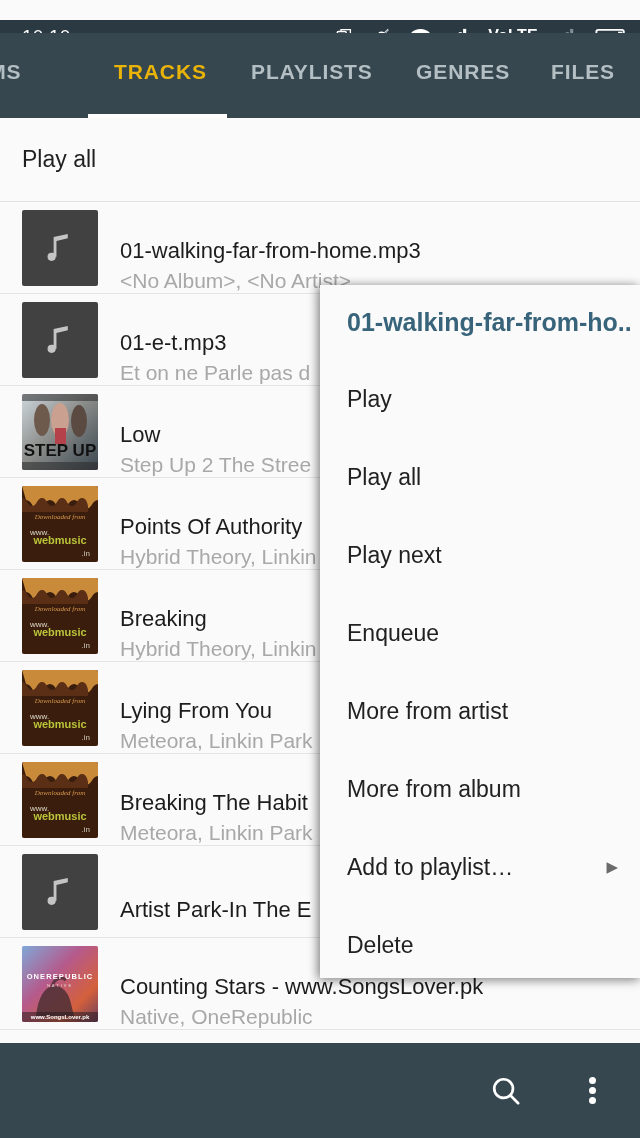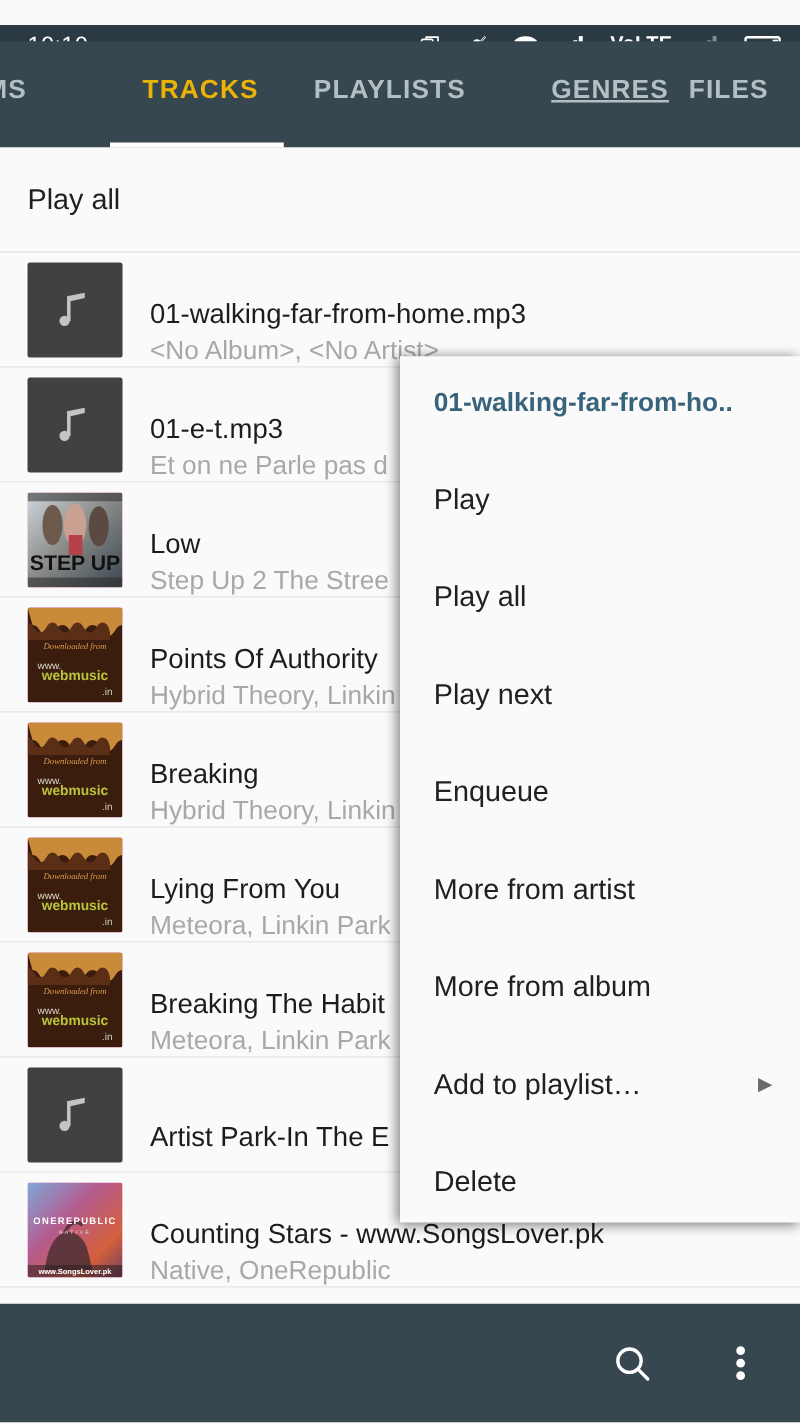--- a/index.html
+++ b/index.html
@@ -31,21 +31,21 @@
     padding-left:0; position:relative;
   }
   .tab{
     color:#b4bfc4; font-size:21px; font-weight:700; letter-spacing:.9px;
     white-space:nowrap; padding:0 0 8px 0; position:relative;
   }
   .tab.active{ color:#eab308; }
   .tab0{ position:absolute; left:-44px; }
   .tab1{ position:absolute; left:114px; }
   .tab2{ position:absolute; left:251px; }
-  .tab3{ position:absolute; left:441px;text-decoration:underline; }
+  .tab3{ position:absolute; left:416px; }
   .tab4{ position:absolute; left:551px; }
   .tab-underline{
     position:absolute; bottom:0; left:88px; width:139px; height:4px;
     background:#ffffff;
   }
 
   
   .content{
     position:absolute; top:118px; left:0; width:640px; height:925px;
     background:#fafafa; overflow:hidden;
@@ -80,21 +80,21 @@
 
   
   .ctxmenu{
     position:absolute; left:320px; top:285px; width:320px; height:693px;
     background:#fafafa;
     box-shadow:-3px 0 9px rgba(0,0,0,.30), 0 3px 10px rgba(0,0,0,.28);
     z-index:40; overflow:hidden;
   }
   .ctx-header{
     height:75px; display:flex; align-items:center; padding-left:27px;
-    color:#37647a; font-size:21px; font-weight:700; white-space:nowrap;
+    color:#37647a; font-size:25px; font-weight:700; white-space:nowrap;
   }
   .ctx-item{
     height:78px; display:flex; align-items:center;
     padding:0 22px 0 27px; color:#212121; font-size:23px;
     white-space:nowrap;
   }
   .ctx-item .ctx-arrow{ margin-left:auto; color:#6b6b6b; font-size:15px; }
 
   
   .bottombar{

